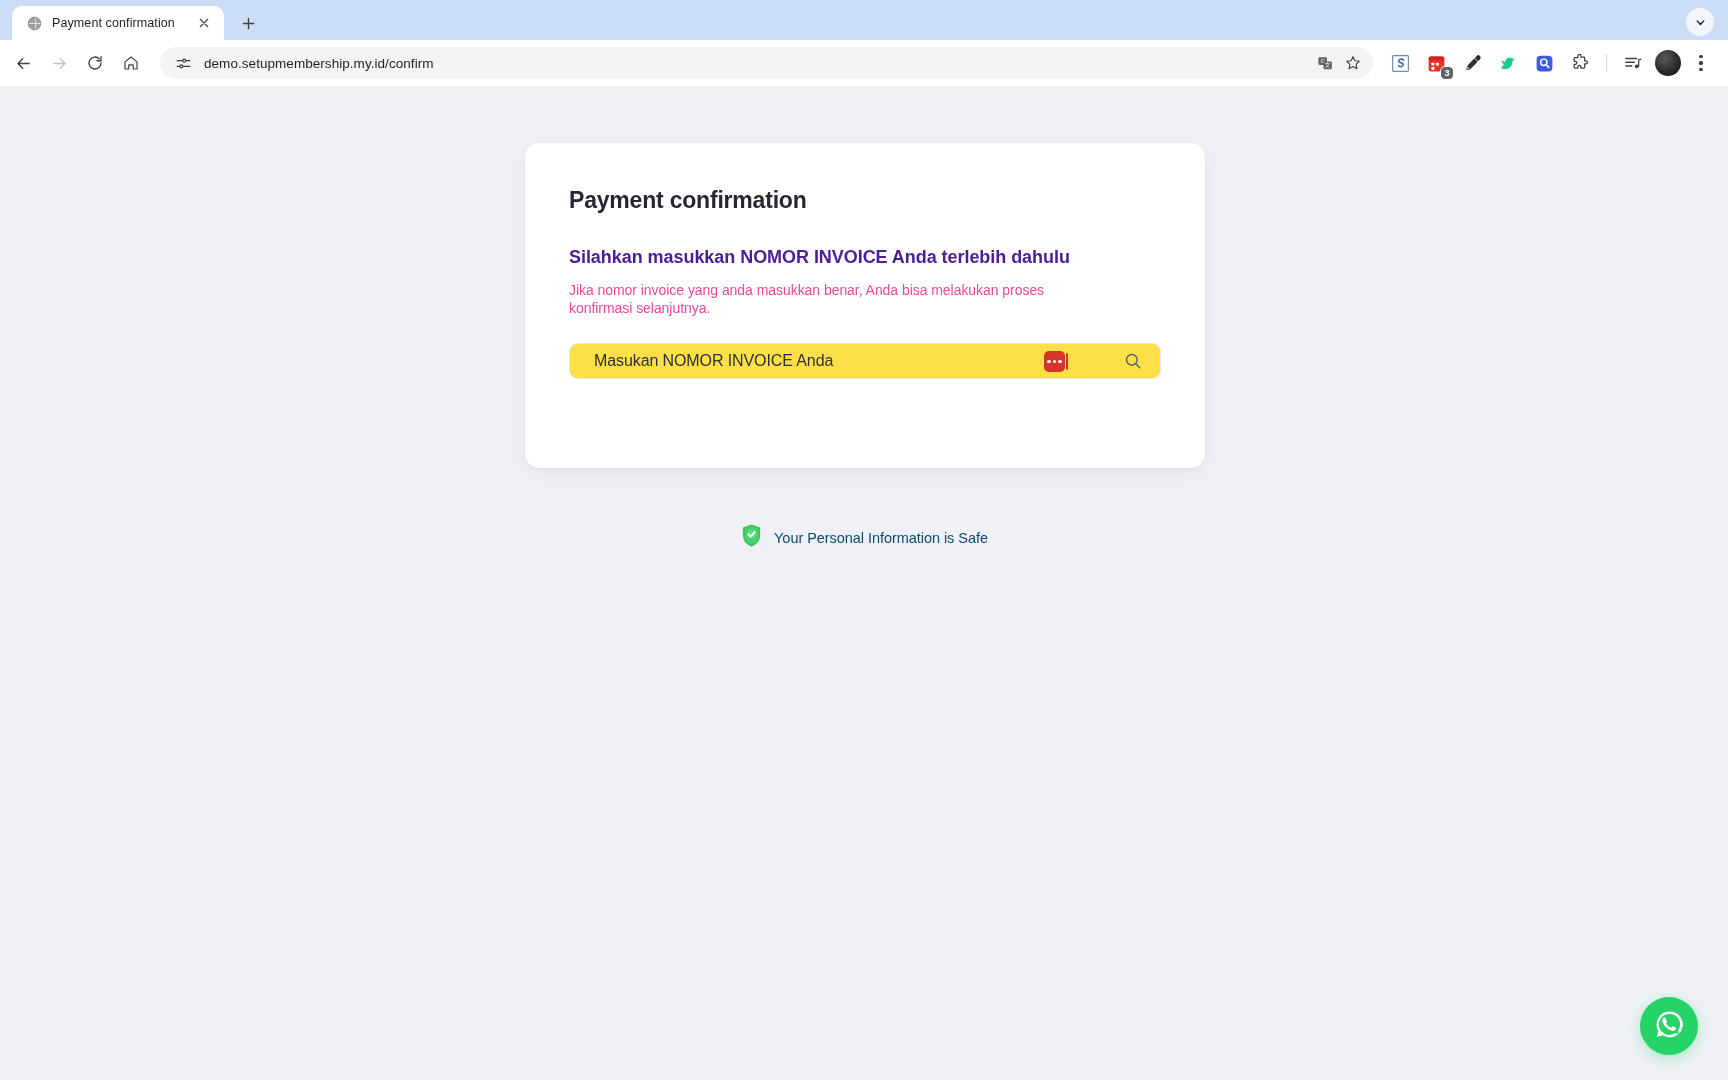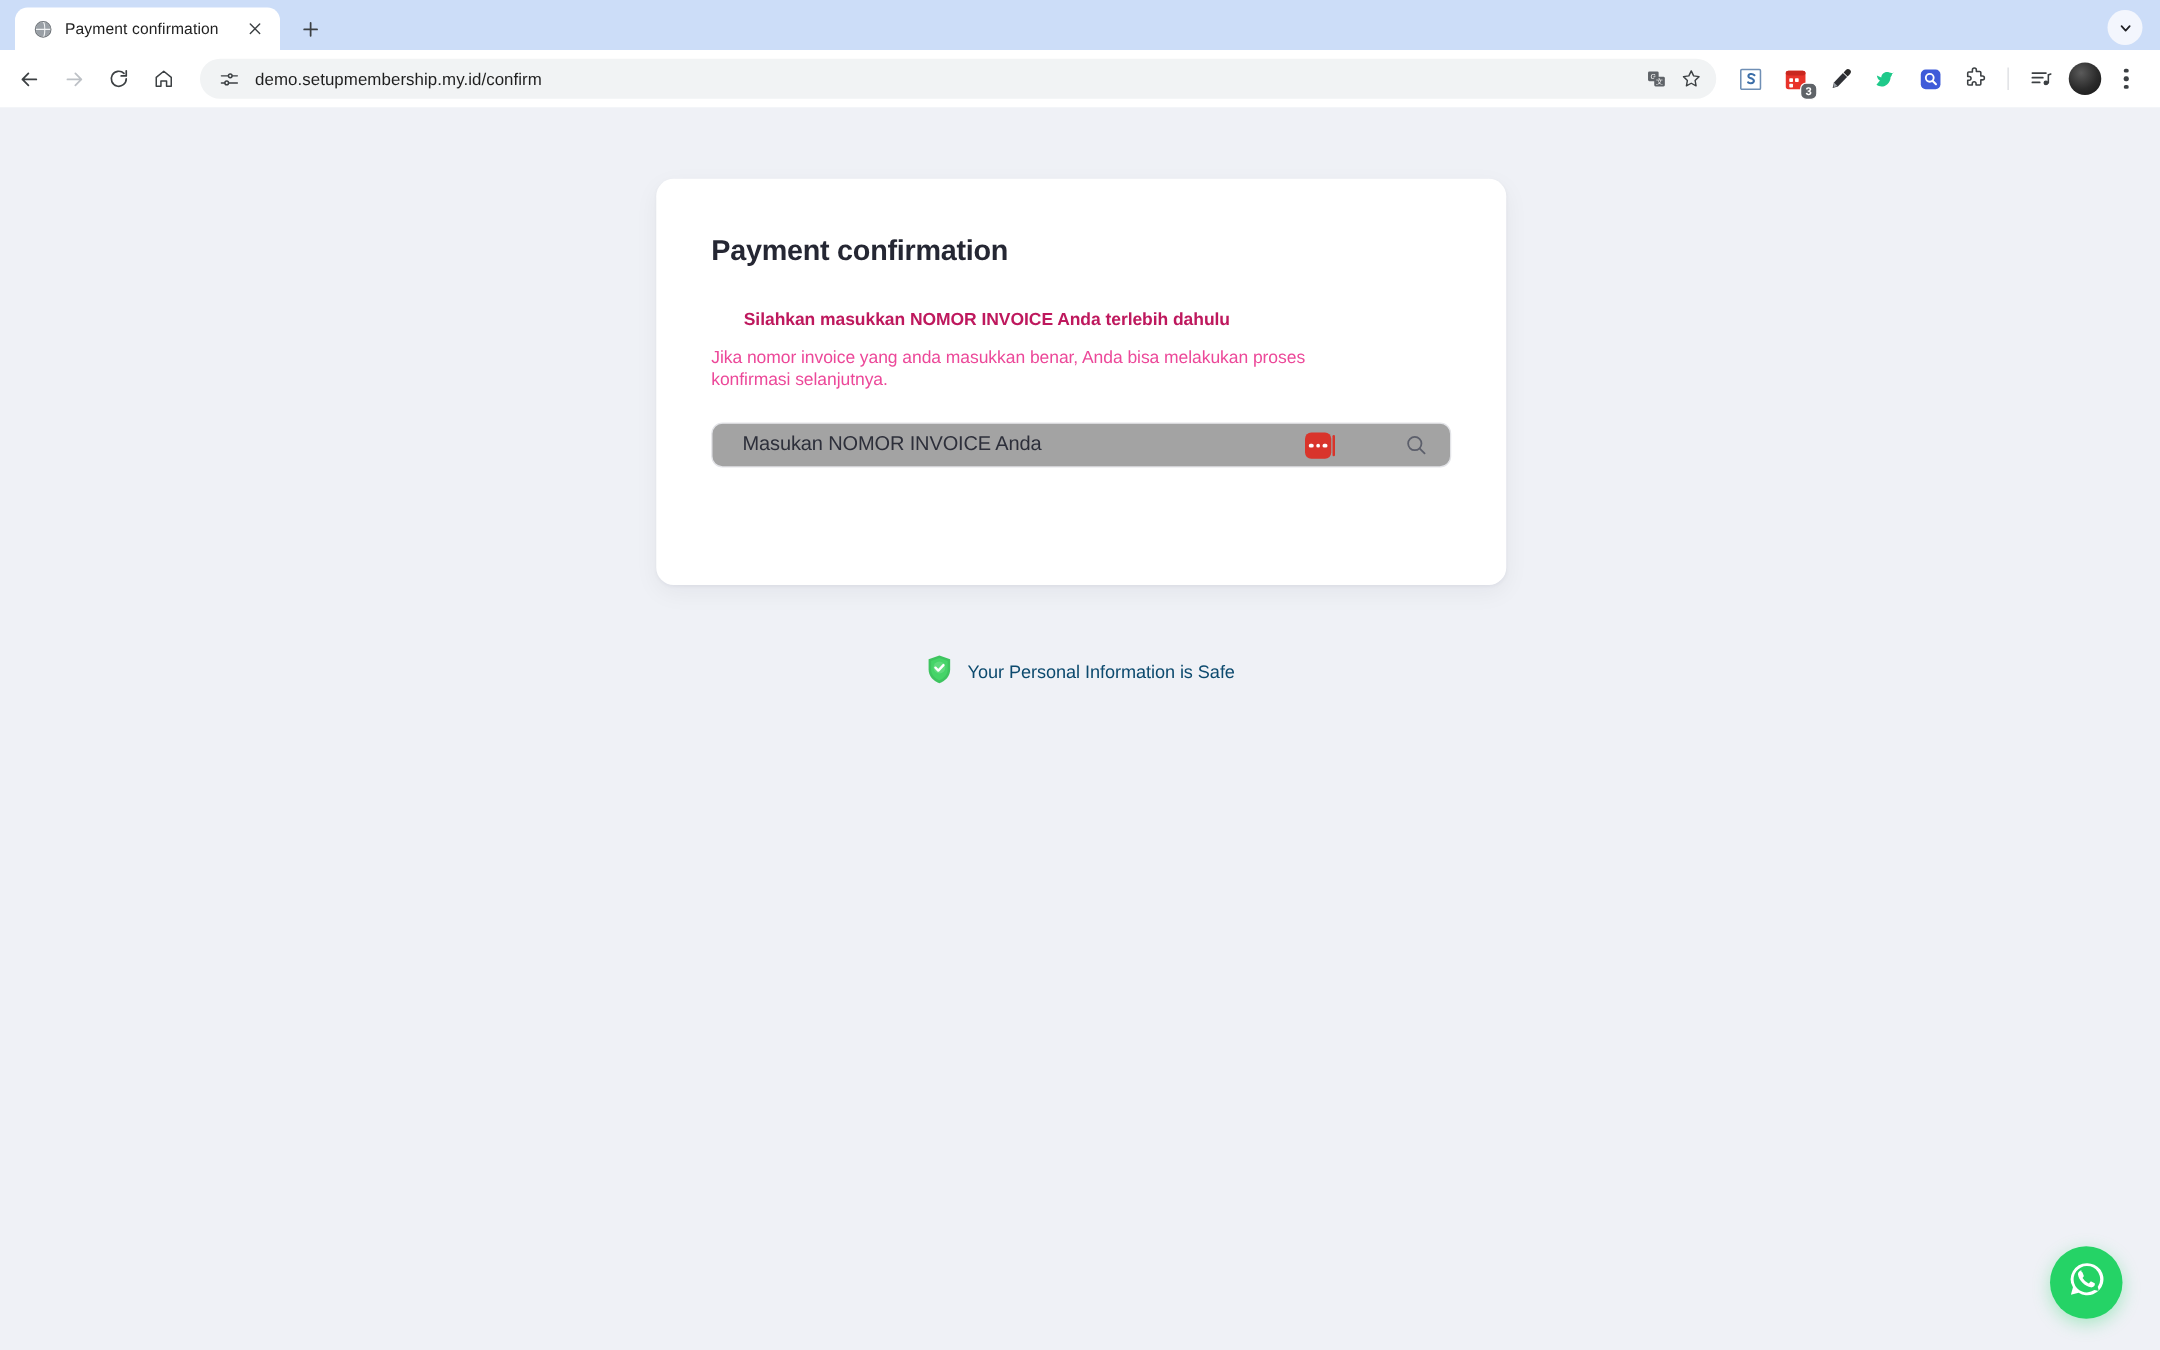--- a/index.html
+++ b/index.html
@@ -168,44 +168,43 @@
     padding: 44px 44px 0 44px;
   }
   .card-title {
     font-size: 23px;
     font-weight: 600;
     color: #252733;
     letter-spacing: -.2px;
   }
   .card-subtitle {
     margin-top: 33px;
-    font-size: 14px;
+    font-size: 18px;
     font-weight: 700;
-    color: #be185d;
+    color: #4c1d95;
     letter-spacing: -.05px;
-    margin-left: 26px;
   }
   .card-desc {
     margin-top: 14px;
     font-size: 14px;
     line-height: 1.26;
     color: #ec4899;
     max-width: 510px;
     letter-spacing: -.05px;
   }
 
   .search-wrap {
     margin-top: 26px;
     height: 36px;
     border: 1px solid #e3e4e8;
     border-radius: 9px;
     display: flex;
     align-items: center;
     padding: 0 14px 0 24px;
-    background: #a3a3a3;
+    background: #fde047;
     gap: 42px;
   }
   .search-input {
     flex: 1;
     border: none;
     outline: none;
     font-family: "Liberation Sans", sans-serif;
     font-size: 16px;
     color: #2d2f3a;
     background: transparent;

